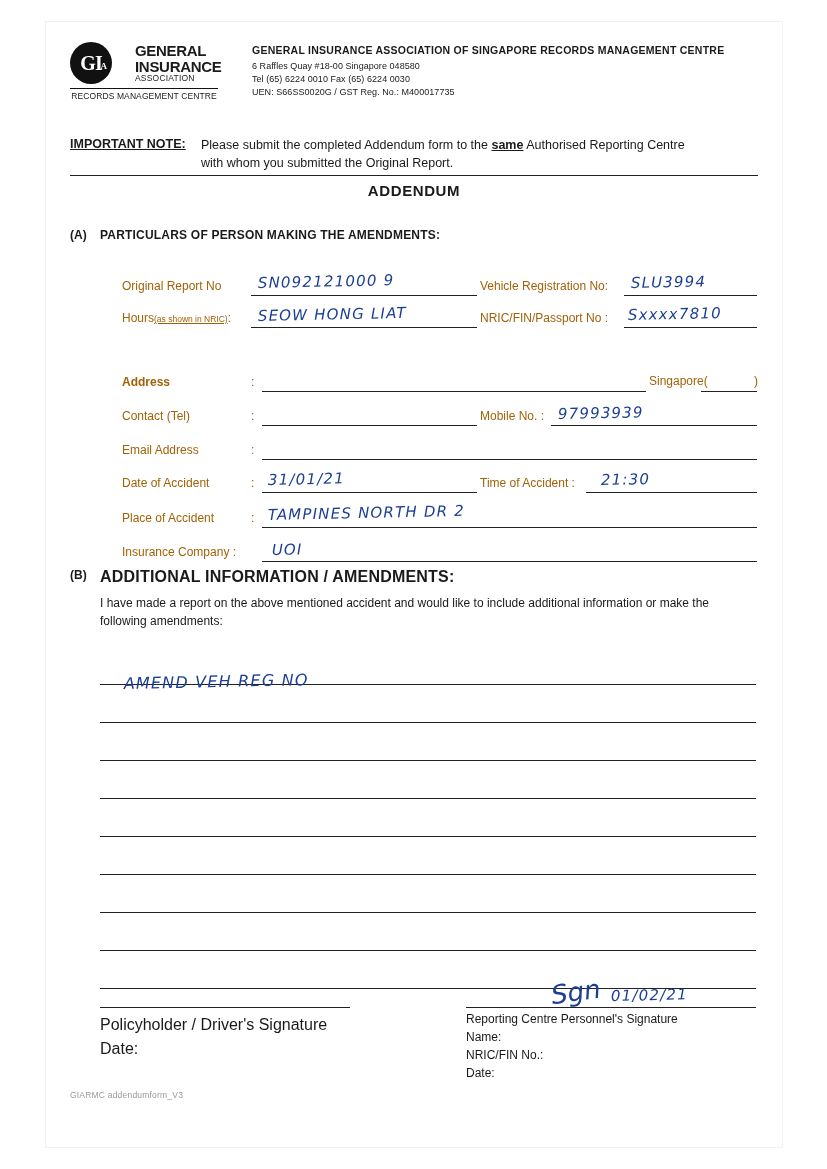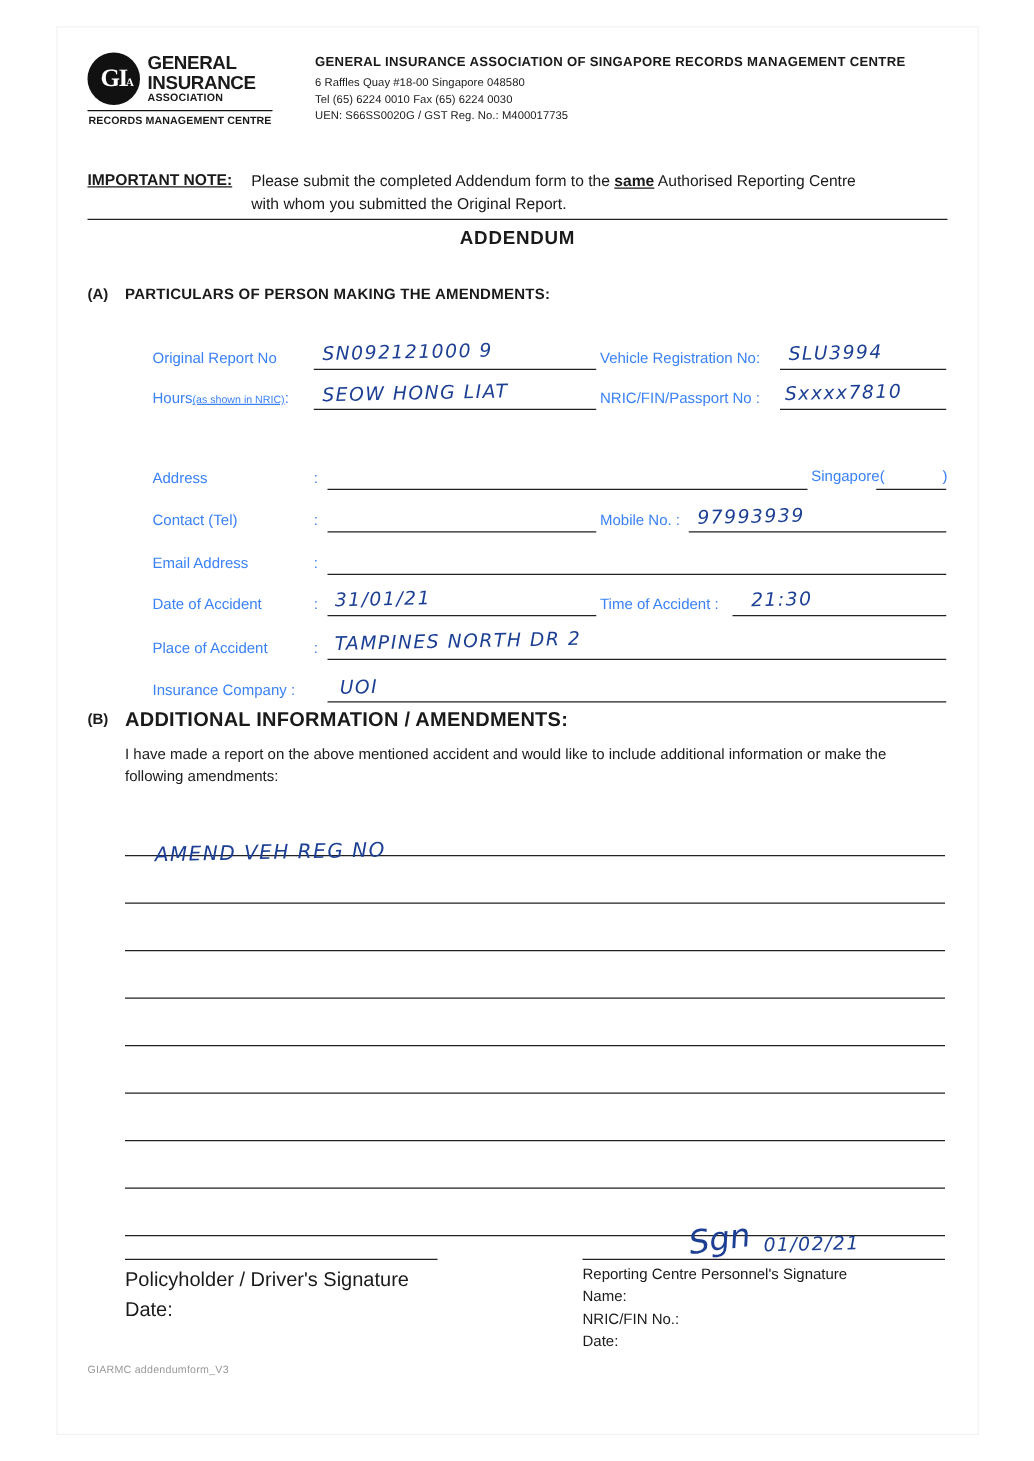--- a/index.html
+++ b/index.html
@@ -43,21 +43,21 @@
   .logo-block {
     position: absolute;
     left: 0;
     top: 0;
     width: 150px;
     text-align: center;
   }
   .logo-row {
     display: flex;
     align-items: center;
-    gap: 6px;
+    gap: 23px;
   }
   .logo-mark {
     width: 42px;
     height: 42px;
     border-radius: 50%;
     background: #111;
     color: #fff;
     font-family: "Liberation Serif", serif;
     font-weight: bold;
     font-size: 20px;
@@ -83,27 +83,27 @@
     font-weight: bold;
     letter-spacing: -0.3px;
   }
   .logo-words .l2 {
     font-size: 15px;
     font-weight: bold;
     letter-spacing: -0.3px;
   }
   .logo-words .l3 {
     font-size: 8.5px;
-    font-weight: bold;
+    font-weight: normal;
     letter-spacing: 0.2px;
   }
   .logo-sub {
     margin-top: 4px;
     font-size: 8.5px;
-    font-weight: bold;
+    font-weight: normal;
     letter-spacing: 0.1px;
     border-top: 1px solid #111;
     padding-top: 2px;
     width: 148px;
   }
   .org-block {
     position: absolute;
     left: 182px;
     top: 2px;
     width: 520px;
@@ -188,21 +188,21 @@
     top: 572px;
     width: 655px;
     font-size: 12px;
     line-height: 1.5;
   }
 
   
   .field {
     position: absolute;
     font-size: 12px;
-    color: #3b82f6;
+    color: #a16207;
   }
   .fline {
     position: absolute;
     border-bottom: 1px solid #222;
     height: 0;
   }
   .small-note { font-size: 8.5px; text-decoration: underline; }
 
   
   .hw {
@@ -324,21 +324,21 @@
     <div class="field" style="left:76px; top:289px;">
       <span>Hours</span><span class="small-note">(as shown in NRIC)</span><span>:</span>
     </div>
     <div class="fline" style="left:205px; top:305px; width:226px;"></div>
     <div class="hw" style="left:212px; top:285px;">SEOW HONG LIAT</div>
     <div class="field" style="left:434px; top:289px;">NRIC/FIN/Passport No  :</div>
     <div class="fline" style="left:578px; top:305px; width:133px;"></div>
     <div class="hw" style="left:582px; top:284px;">Sxxxx7810</div>
 
 
-    <div class="field" style="left:76px; top:353px;">Address</div>
+    <div class="field" style="left:76px; top:353px;font-weight:bold;">Address</div>
     <div class="field" style="left:205px; top:353px;">:</div>
     <div class="fline" style="left:216px; top:369px; width:384px;"></div>
     <div class="field" style="left:603px; top:352px;">Singapore(</div>
     <div class="fline" style="left:655px; top:369px; width:56px;"></div>
     <div class="field" style="left:708px; top:352px;">)</div>
 
     <div class="field" style="left:76px; top:387px;">Contact (Tel)</div>
     <div class="field" style="left:205px; top:387px;">:</div>
     <div class="fline" style="left:216px; top:403px; width:215px;"></div>
     <div class="field" style="left:434px; top:387px;">Mobile No. :</div>

